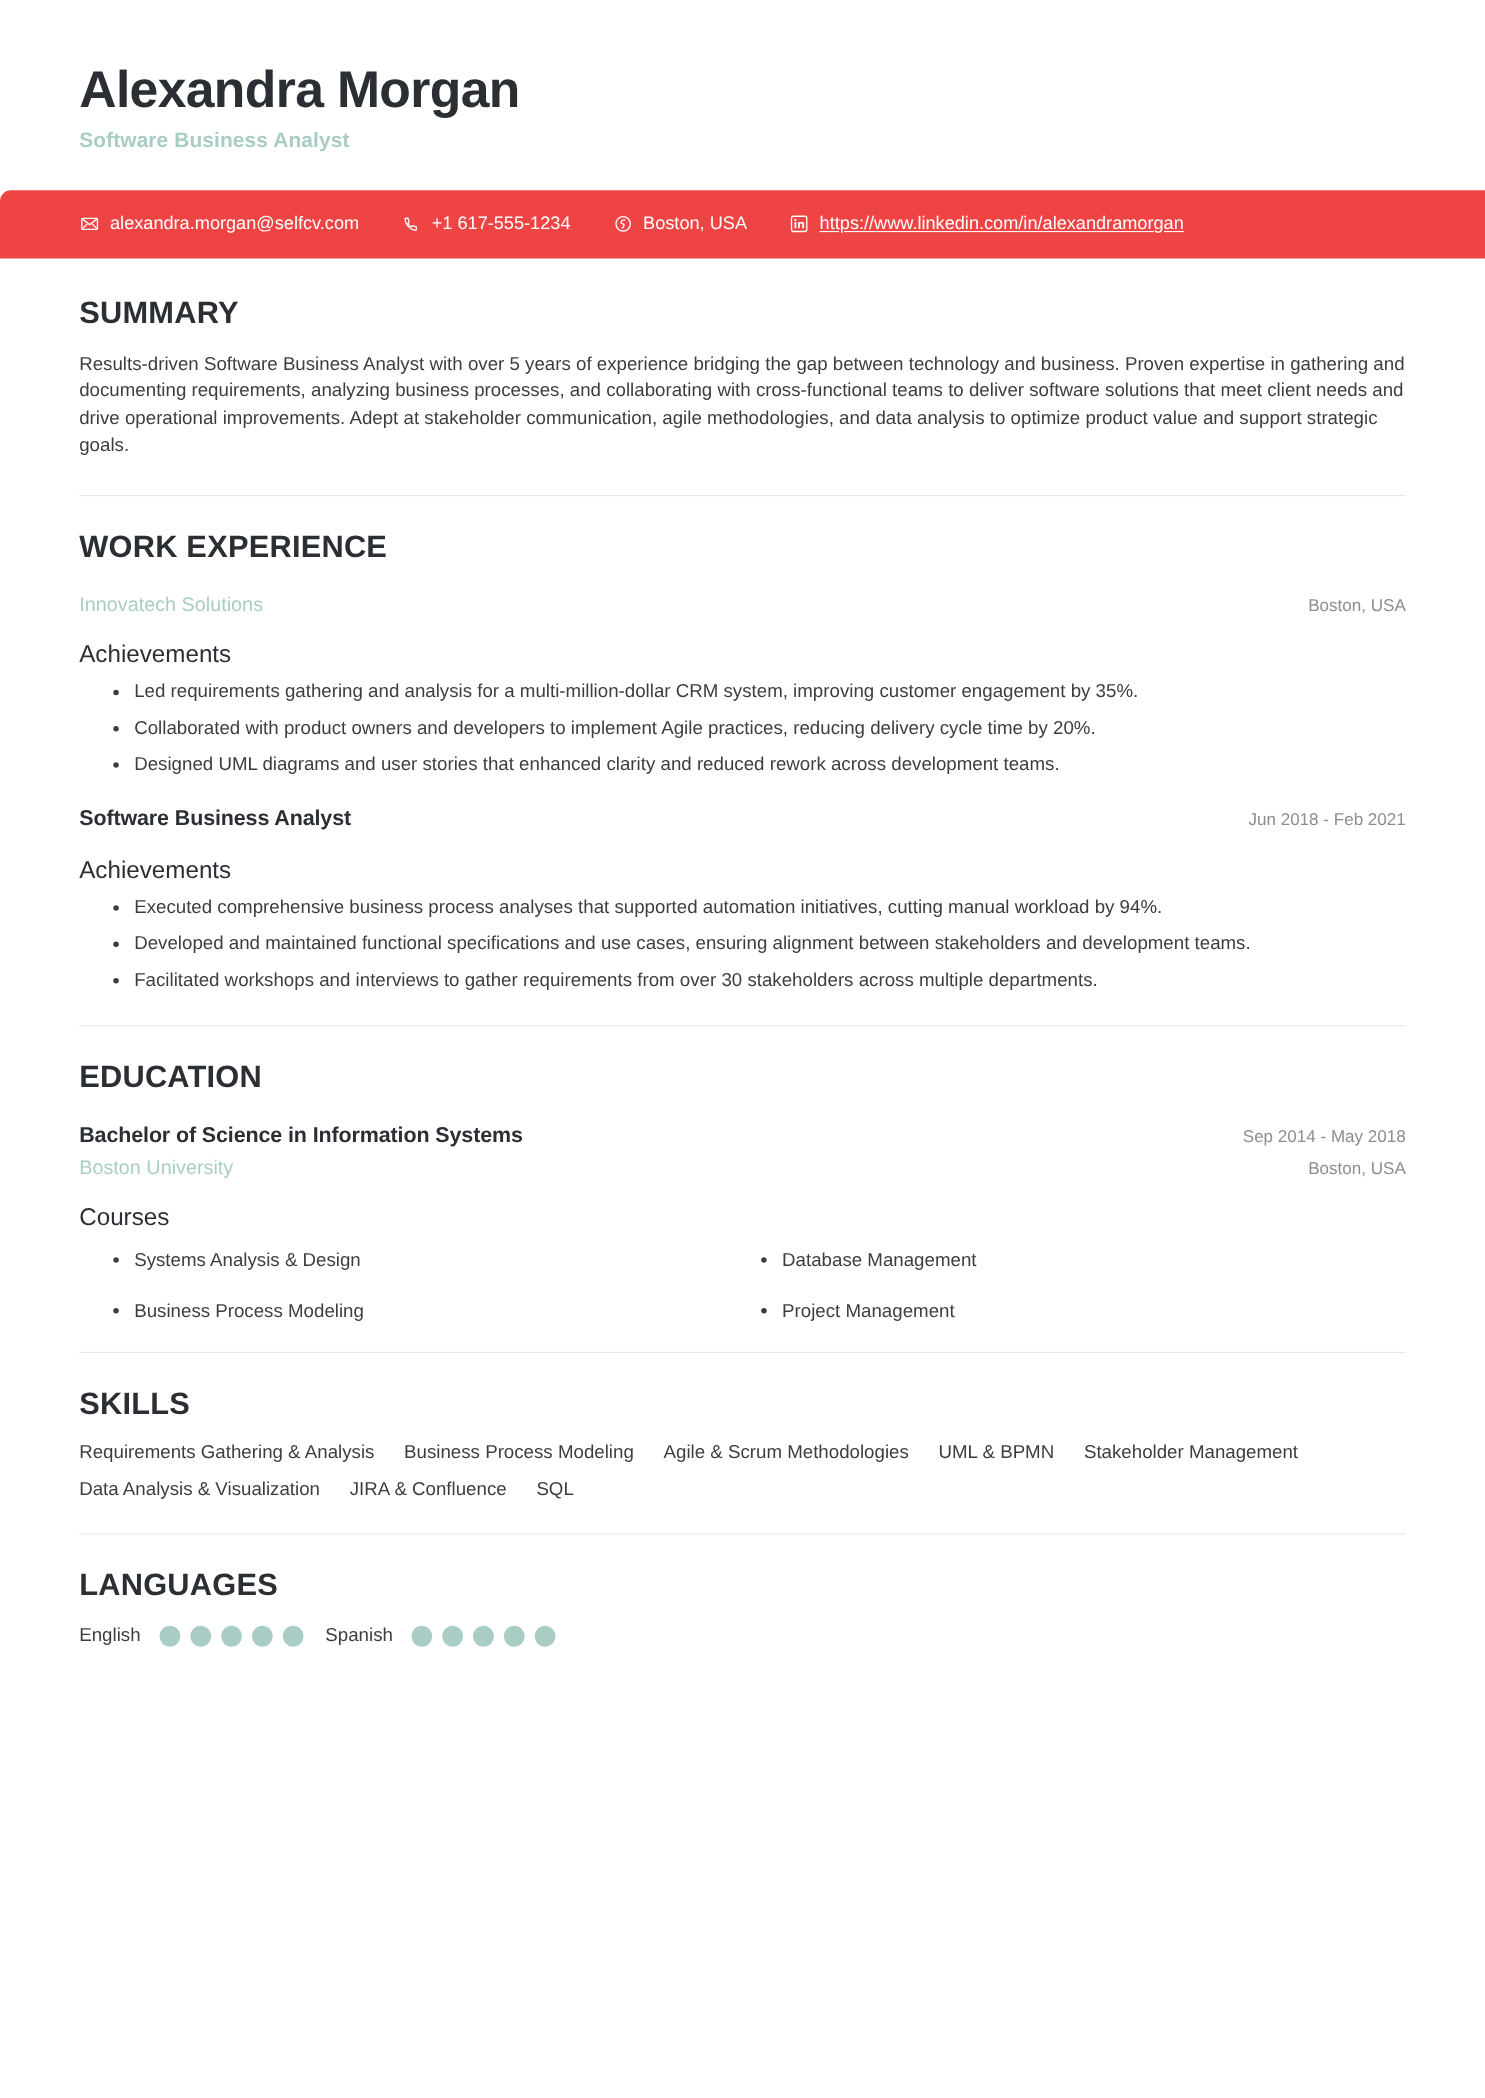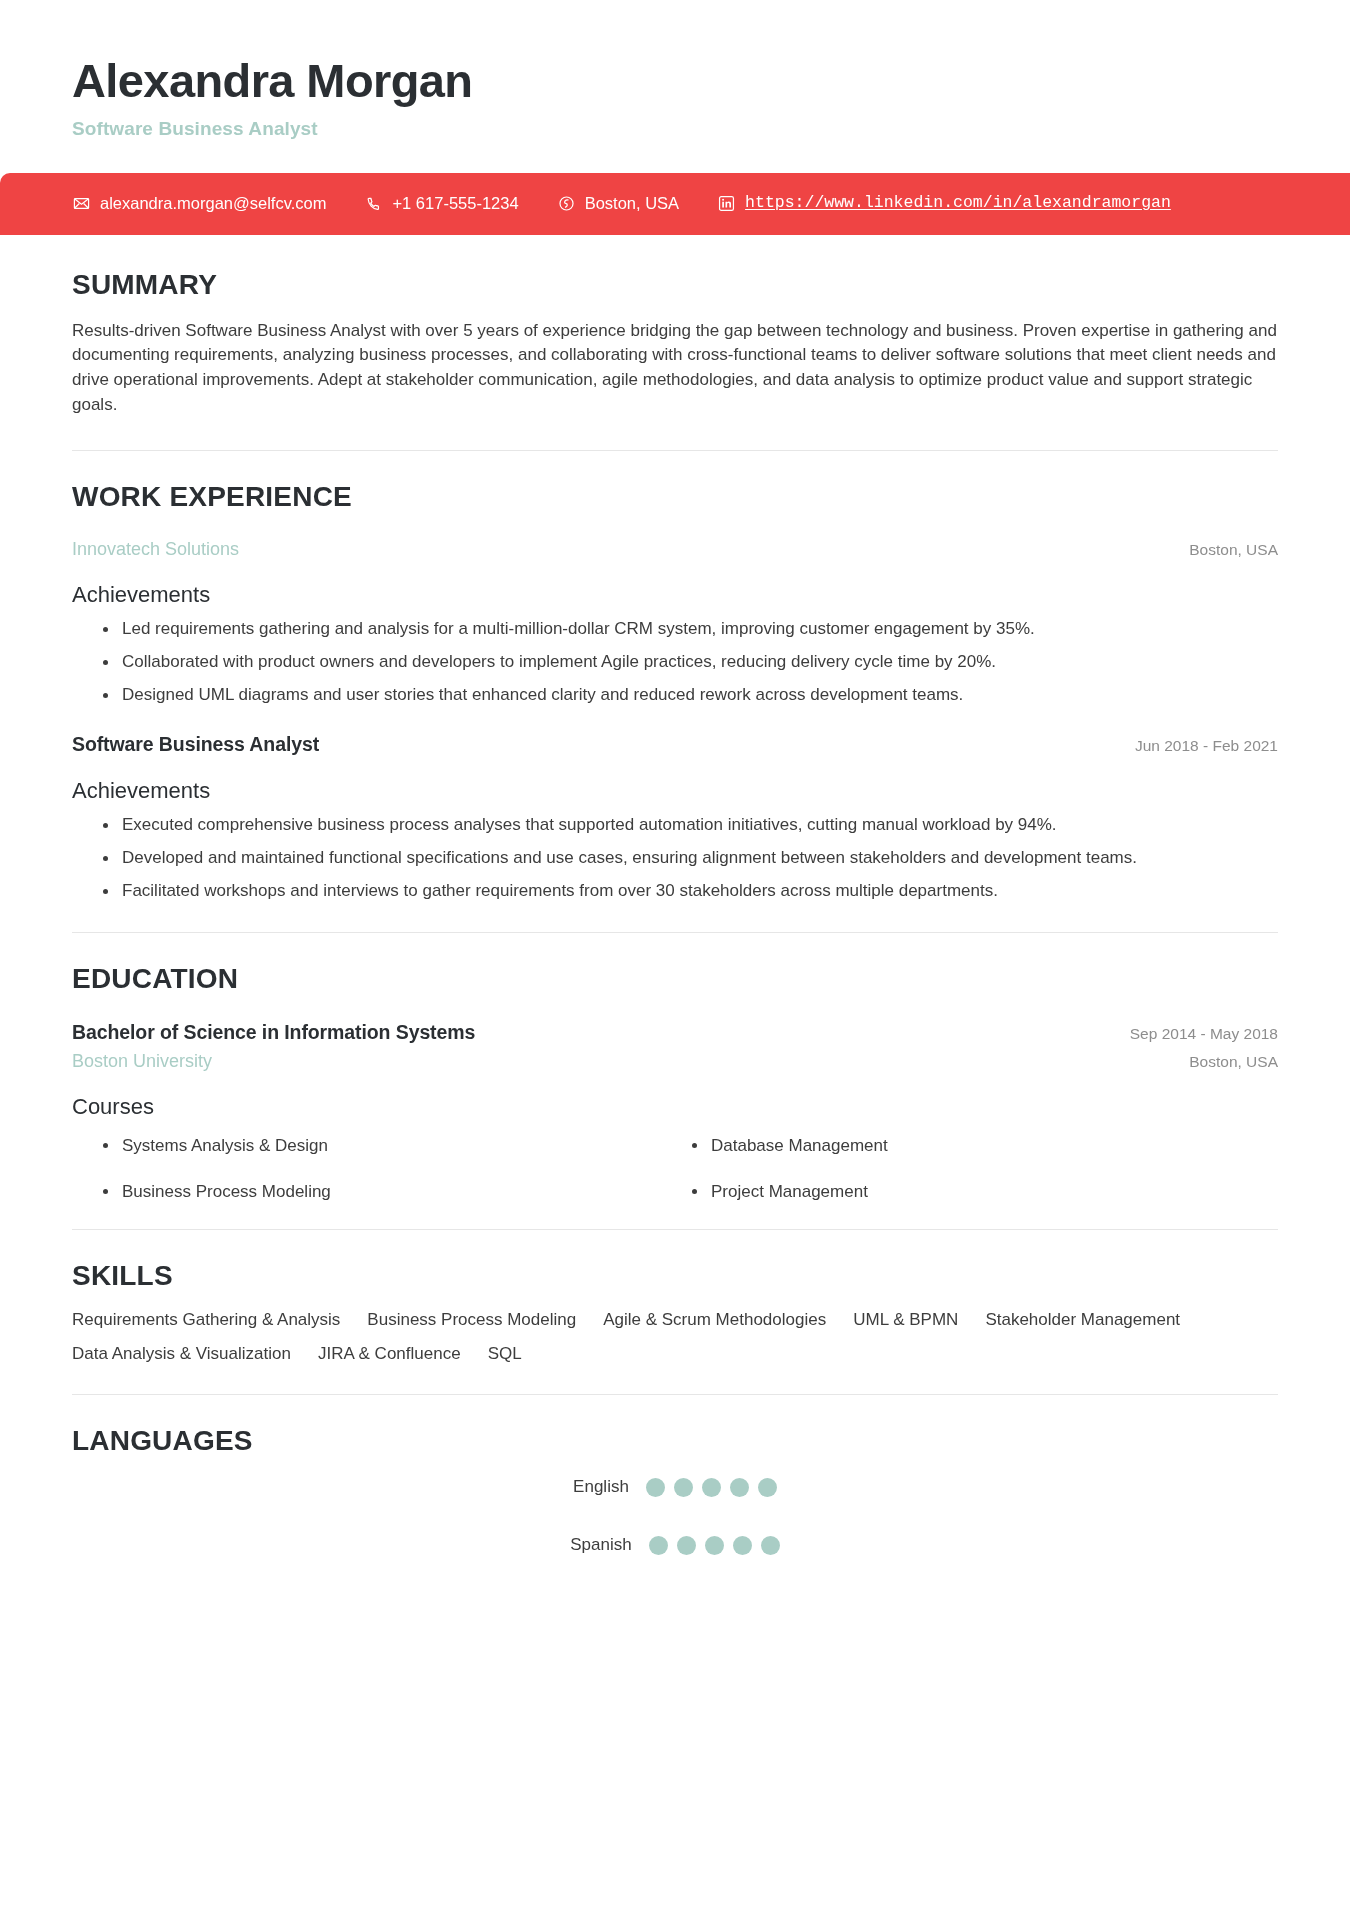--- a/index.html
+++ b/index.html
@@ -65,21 +65,21 @@
   }
   .contact-item .ci-icon {
     display: inline-flex;
     align-items: center;
     justify-content: center;
     width: 19px;
     height: 19px;
     flex: none;
   }
   .contact-item .ci-icon svg { display: block; }
-  .contact-link { text-decoration: underline; color: #ffffff; text-underline-offset: 2px; font-family: Liberation Mono, monospace; }
+  .contact-link { text-decoration: underline; color: #ffffff; text-underline-offset: 2px; }
 
   
   .section {
     padding: 0 72px;
   }
   .divider {
     height: 1px;
     background: #e6e6e6;
     margin: 0 72px;
   }
@@ -210,23 +210,22 @@
     font-size: 17px;
     color: #3d3d3d;
     white-space: nowrap;
   }
 
   
   .lang-list {
     margin-top: 20px;
     display: flex;
     align-items: center;
-    gap: 38px;
+    gap: 20px;
     flex-wrap: wrap;
-    flex-direction: column;
   }
   .lang-item {
     display: flex;
     align-items: center;
     gap: 17px;
   }
   .lang-name {
     font-size: 17px;
     color: #3d3d3d;
   }

